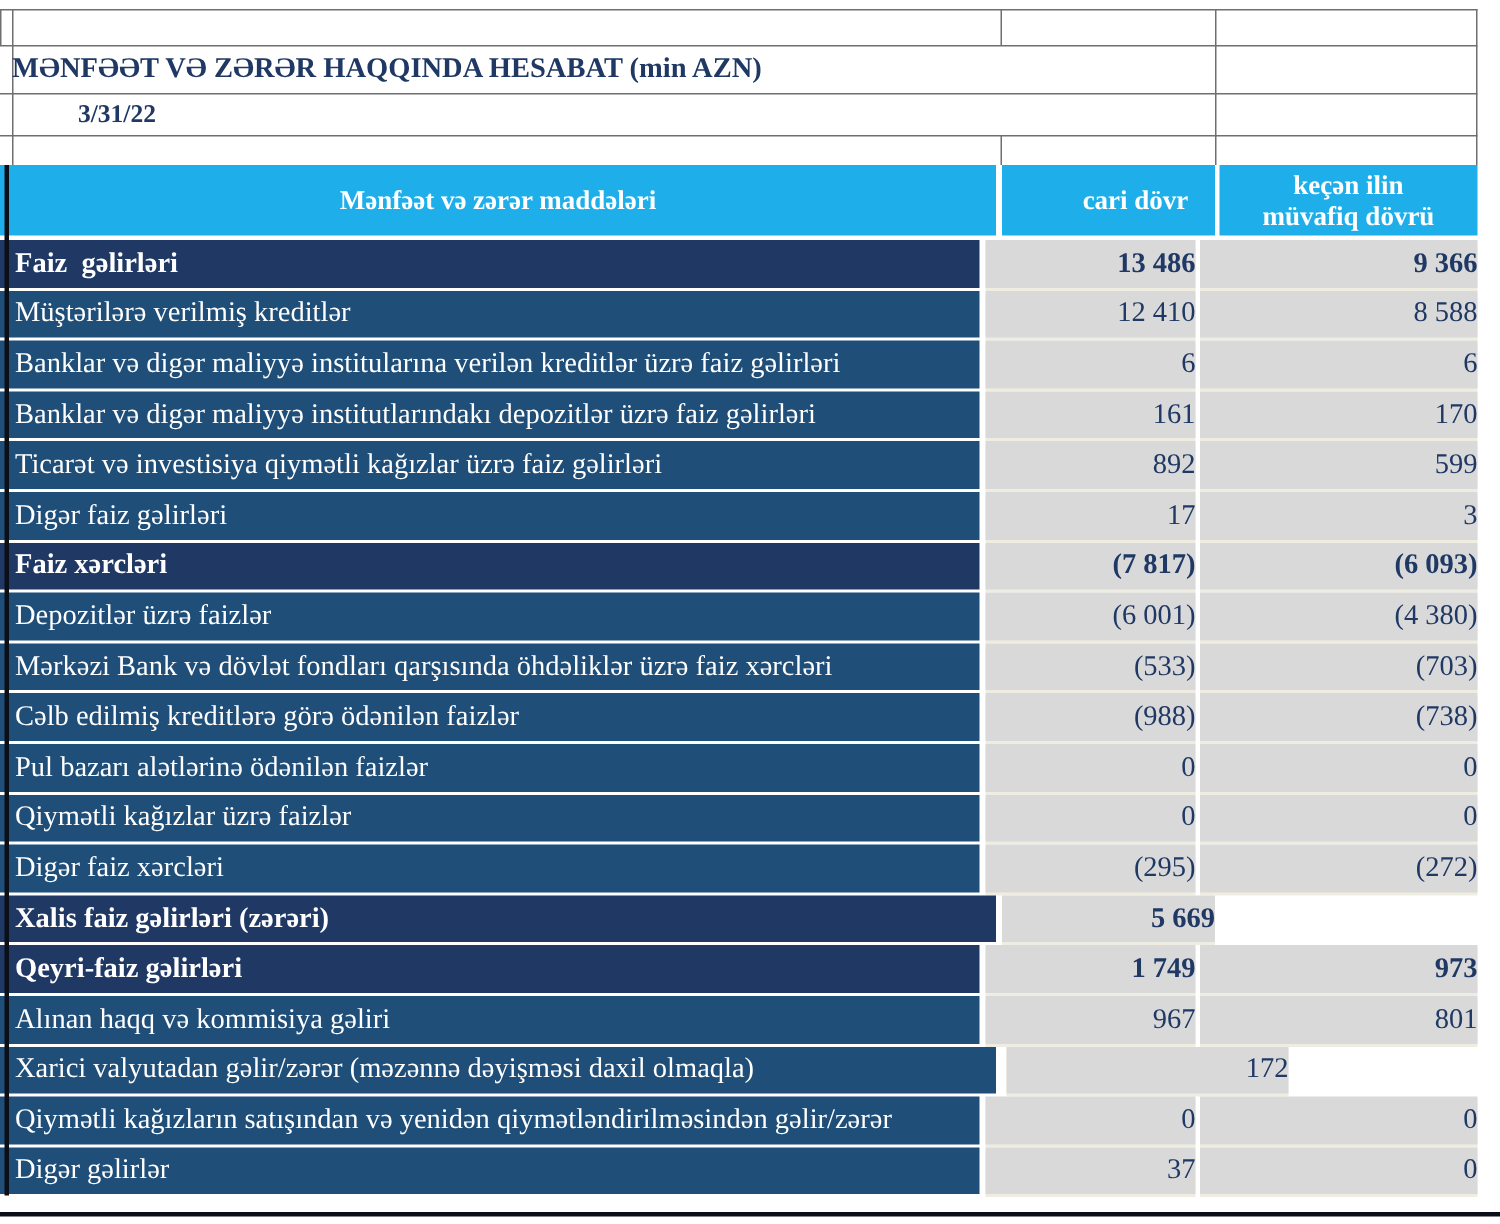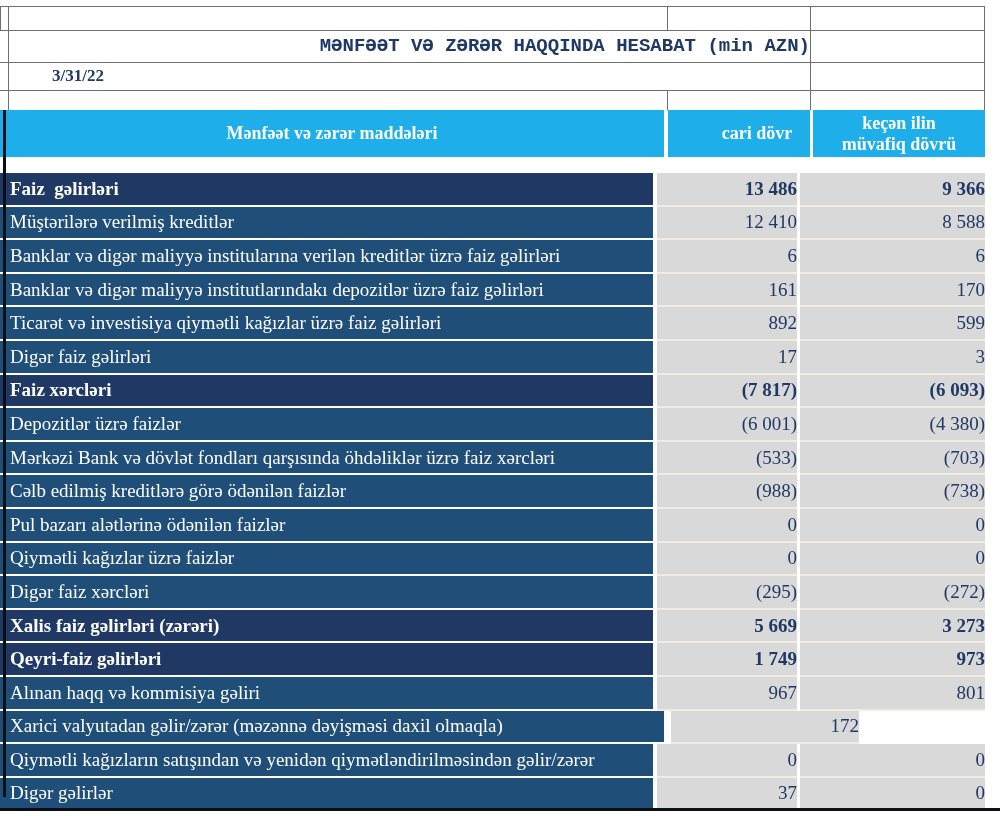--- a/index.html
+++ b/index.html
@@ -17,22 +17,22 @@
   body{
     width:1000px;height:816px;position:relative;background:#ffffff;
     font-family:"Liberation Serif","DejaVu Serif",serif;
     overflow:hidden;
   }
   
   .hline{position:absolute;height:1px;background:var(--grid-gray);}
   .vline{position:absolute;width:1px;background:var(--grid-gray);}
   .title-cell{
     position:absolute;left:8px;top:30px;width:802px;height:32px;
-    line-height:32px;text-align:right;font-weight:bold;font-size:19px;
-    color:var(--title-text);white-space:pre;font-family:Liberation Mono, monospace;
+    line-height:32px;text-align:left;font-weight:bold;font-size:19px;
+    color:var(--title-text);white-space:pre;
   }
   .date-cell{
     position:absolute;left:8px;top:62px;width:802px;height:28px;
     line-height:28px;text-align:left;font-weight:bold;font-size:17px;
     color:var(--title-text);
     margin-left:44px;
   }
   
   #main{position:absolute;left:0;top:110px;width:985px;}
   .trow{display:flex;height:31.6px;margin-bottom:2px;}
@@ -46,21 +46,21 @@
   .cell.val{
     background:var(--value-bg);color:var(--value-text);
     justify-content:flex-end;
     box-shadow:0 2px 0 0 var(--value-gap);
   }
   .cell.v1{width:142px;}
   .cell.v2{width:188px;}
   .trow.bold .cell{font-weight:bold;}
   .trow.bold .cell.label{background:var(--section-navy);}
   
-  .hrow{display:flex;height:47px;margin-bottom:16px;}
+  .hrow{display:flex;height:47px;margin-bottom:3px;}
   .hrow .cell{
     box-sizing:border-box;background:var(--header-blue);color:#ffffff;
     font-weight:bold;font-size:18px;line-height:1.15;
     display:flex;align-items:center;justify-content:center;text-align:center;
   }
   .hrow .h-label{width:664px;}
   .hrow .h-v1{width:142px;padding-left:36px;}
   .hrow .h-v2{width:172px;padding:0 23px;}
   
   .left-border{position:absolute;left:3px;top:110px;width:3px;height:687px;background:var(--border-black);}
@@ -181,21 +181,20 @@
     <div class="gap1"></div>
     <div class="cell val v1">(295)</div>
     <div class="gap2"></div>
     <div class="cell val v2">(272)</div>
   </div>
       <div class="trow bold">
     <div class="cell label">Xalis faiz gəlirləri (zərəri)</div>
     <div class="gap1"></div>
     <div class="cell val v1">5 669</div>
     <div class="gap2"></div>
-    <div class="cell val v2">3 273</div>
   </div>
       <div class="trow bold">
     <div class="cell label">Qeyri-faiz gəlirləri</div>
     <div class="gap1"></div>
     <div class="cell val v1">1 749</div>
     <div class="gap2"></div>
     <div class="cell val v2">973</div>
   </div>
       <div class="trow">
     <div class="cell label">Alınan haqq və kommisiya gəliri</div>

